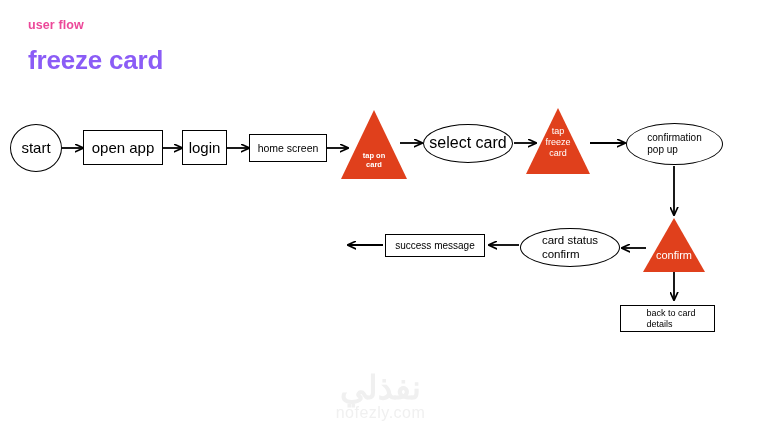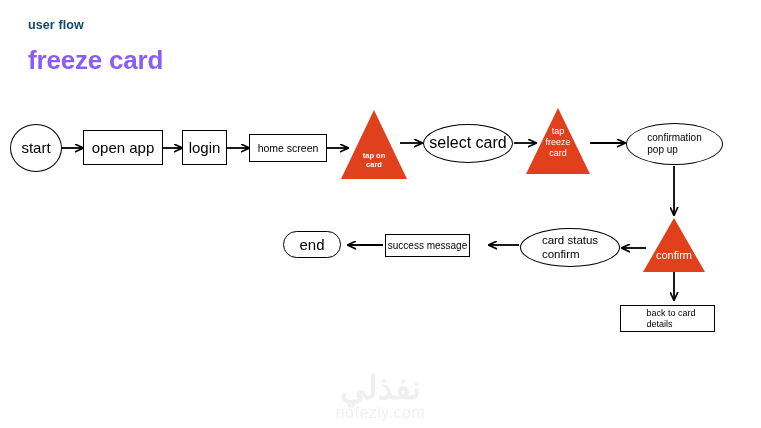--- a/index.html
+++ b/index.html
@@ -22,21 +22,21 @@
     height: 428px;
   }
   
   .hdr-eyebrow {
     position: absolute;
     left: 28px;
     top: 18px;
     font-size: 12.5px;
     font-weight: bold;
     letter-spacing: 0.1px;
-    color: #0c4a6e;
+    color: #ec4899;
     white-space: nowrap;
   }
   .hdr-title {
     position: absolute;
     left: 28px;
     top: 45px;
     font-size: 26px;
     font-weight: bold;
     letter-spacing: -0.2px;
     color: #8b5cf6;
@@ -229,28 +229,23 @@
     </span>
   </div>
 
   <div class="node ellipse" style="left:520px; top:228px; width:100px; height:39px; font-size:11.5px;">
     <span class="lines" style="text-align:left;">
       <span>card status</span>
       <span>confirm</span>
     </span>
   </div>
 
-  <div class="node rect" style="left:385px; top:234px; width:85px; height:23px; font-size:10px;">
+  <div class="node rect" style="left:385px; top:234px; width:100px; height:23px; font-size:10px;">
     <span class="lines">
       <span>success message</span>
     </span>
   </div>
 
-  <div class="node rounded" style="left:283px; top:231px; width:58px; height:27px; font-size:15px;">
-    <span class="lines">
-      <span>end</span>
-    </span>
-  </div>
 
   <div class="watermark wm-ar">نفذلي</div>
   <div class="watermark wm-en">nofezly.com</div>
 
 </div>
 
 </body></html>

